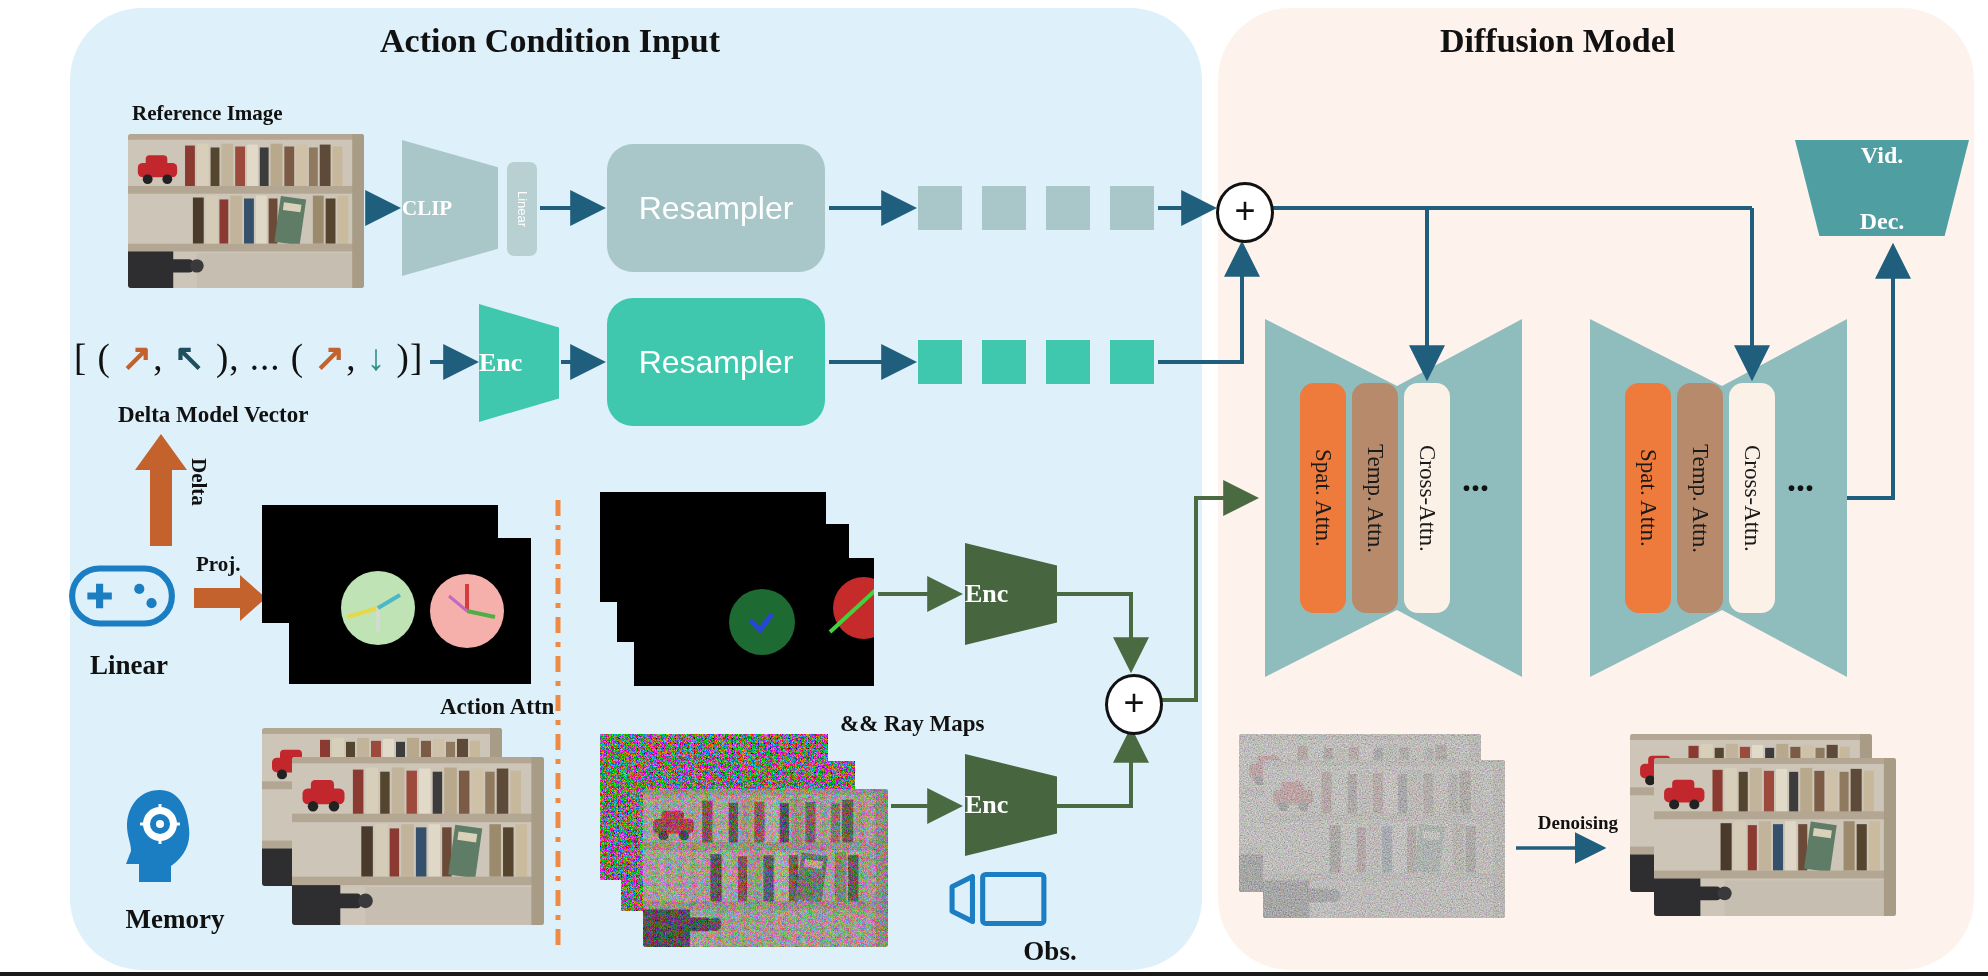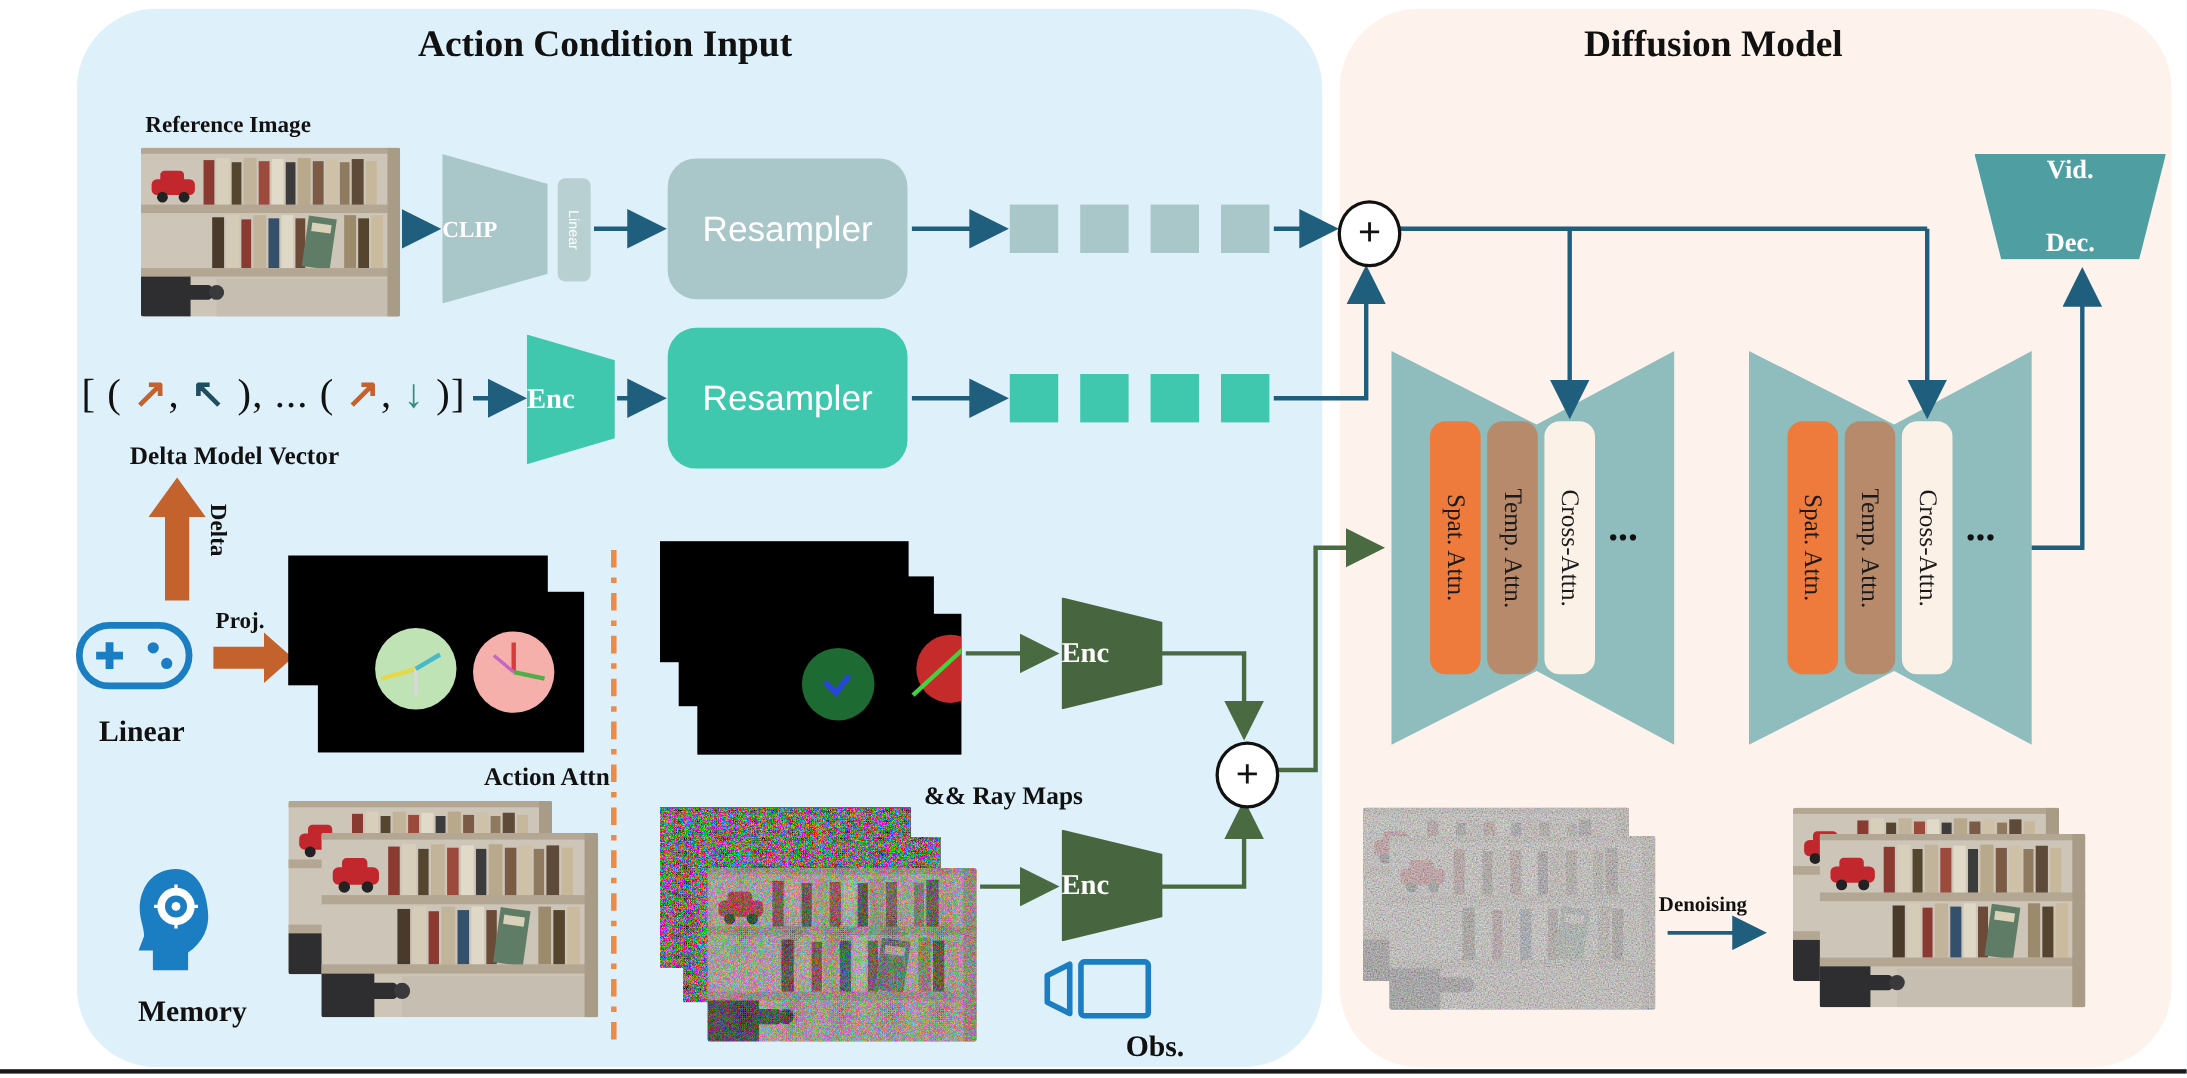--- a/index.html
+++ b/index.html
@@ -300,21 +300,21 @@
     </svg>
 </div>
 <div class="abs photo" style="left:1263px;top:760px;width:242px;height:158px">
   <svg viewBox="0 0 240 160" preserveAspectRatio="none">
       <use href="#shelfimg"></use>
     </svg>
   <svg viewBox="0 0 240 160" preserveAspectRatio="none" style="opacity:.85">
       <rect width="240" height="160" filter="url(#grayNoise)"></rect>
     </svg>
 </div>
-<div class="abs lbl" style="left:1508px;top:812px;width:110px;text-align:left;font-size:19px">Denoising</div>
+<div class="abs lbl" style="left:1508px;top:812px;width:110px;text-align:right;font-size:19px">Denoising</div>
 <div class="abs photo" style="left:1630px;top:734px;width:242px;height:158px">
   <svg viewBox="0 0 240 160" preserveAspectRatio="none">
       <use href="#shelfimg"></use>
     </svg>
 </div>
 <div class="abs photo" style="left:1654px;top:758px;width:242px;height:158px">
   <svg viewBox="0 0 240 160" preserveAspectRatio="none">
       <use href="#shelfimg"></use>
     </svg>
 </div>

